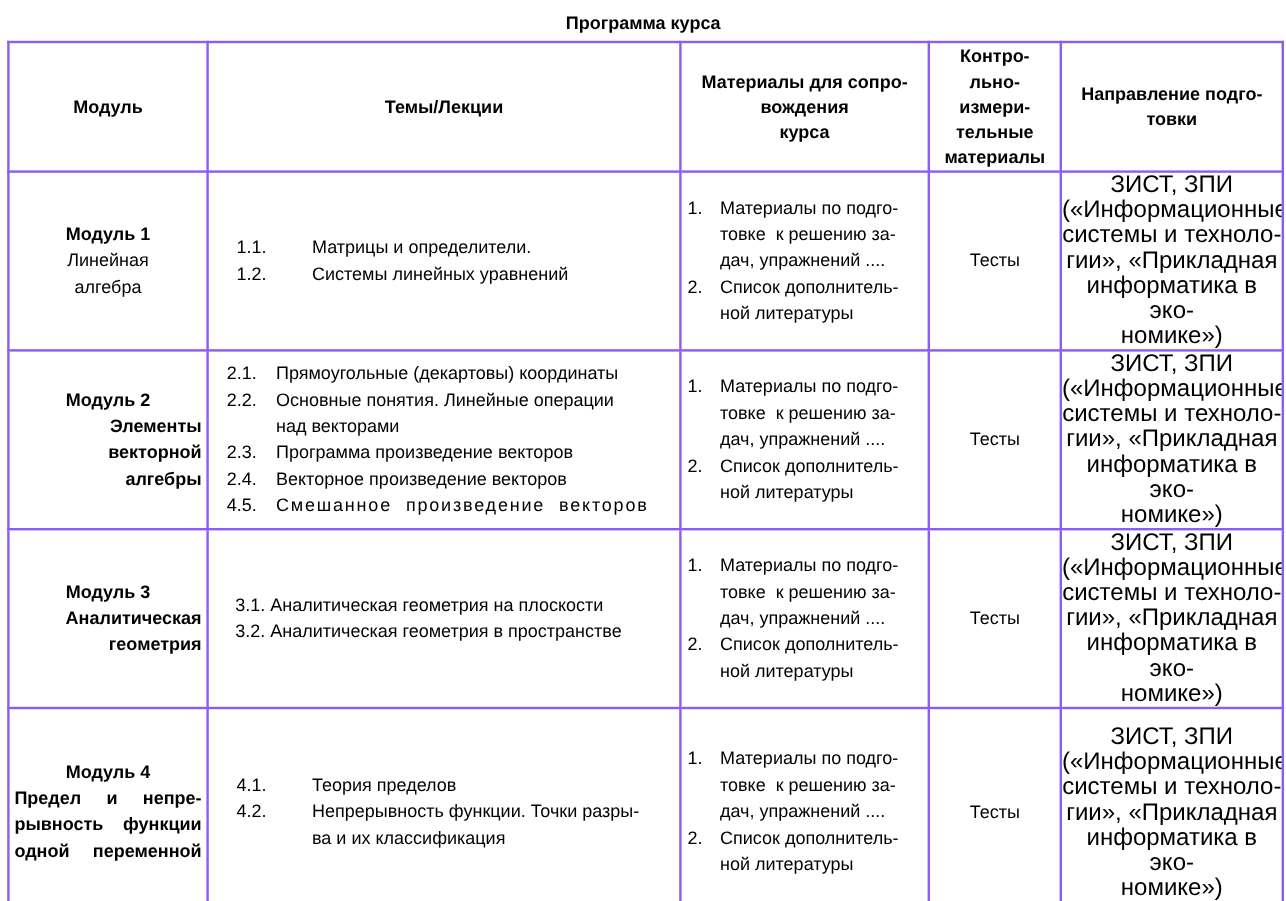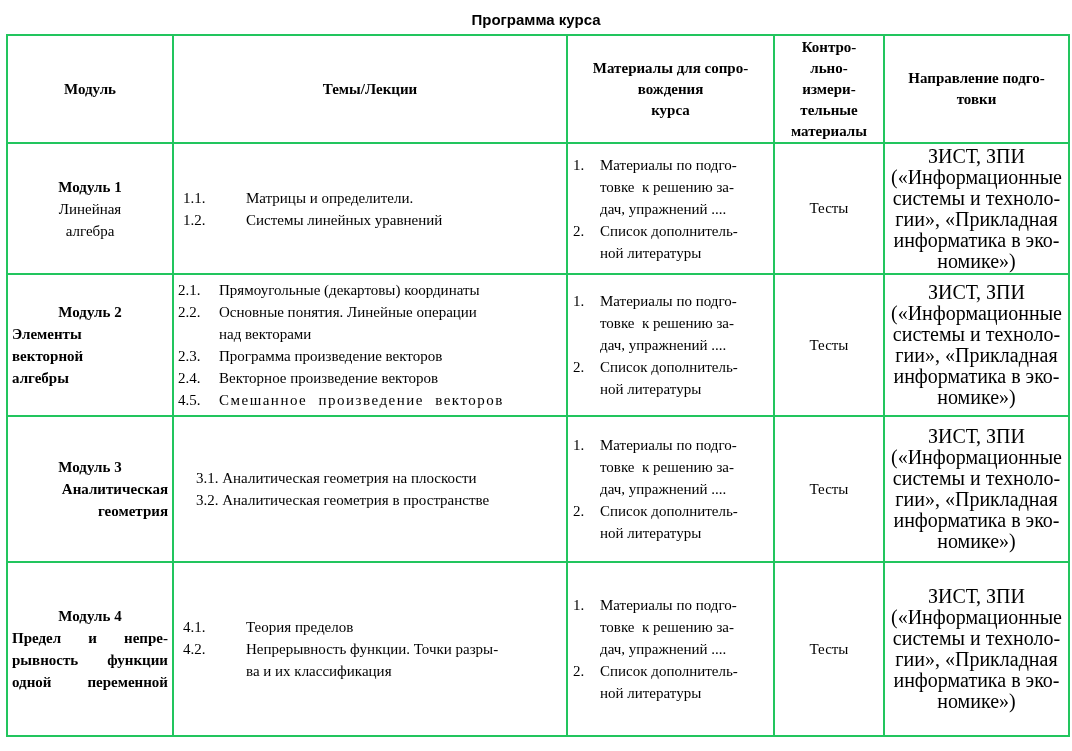--- a/index.html
+++ b/index.html
@@ -20,25 +20,24 @@
     font-size: 15px;
     font-weight: bold;
   }
   table.course-table {
     border-collapse: collapse;
     table-layout: fixed;
     margin-left: 6px;
     width: 1062px;
   }
   th, td {
-    border: 2px solid #22c55e;
+    border: 2px solid #8b5cf6;
     vertical-align: middle;
     padding: 0;
     overflow: hidden;
-    font-family: Liberation Serif, serif;
   }
   thead tr { height: 108px; }
   tbody tr:nth-child(1) { height: 131px; }
   tbody tr:nth-child(2) { height: 142px; }
   tbody tr:nth-child(3) { height: 146px; }
   tbody tr:nth-child(4) { height: 174px; }
   th {
     font-size: 15px;
     font-weight: bold;
     text-align: center;
@@ -48,27 +47,27 @@
   
   .cell-module {
     text-align: center;
     font-size: 15px;
     line-height: 22px;
     padding: 0 4px;
   }
   .module-title { font-weight: bold; }
   .module-subtitle { white-space: pre-wrap; }
   .module-subtitle.regular-center { font-weight: normal; text-align: center; }
-  .module-subtitle.bold-center   { font-weight: bold;   text-align: left; }
+  .module-subtitle.bold-center   { font-weight: bold;   text-align: right; }
   .module-subtitle.bold-left     { font-weight: bold;   text-align: right; }
   .module-subtitle.bold-justify  { font-weight: bold;   text-align: justify; text-align-last: justify; }
   
   .cell-topics { font-size: 15px; line-height: 22px; }
-  .topics-tabbed  { padding-left: 9px; padding-right: 4px; }
-  .topics-compact { padding-left: 4px;  padding-right: 4px; }
+  .topics-tabbed  { padding-left: 23px; padding-right: 4px; }
+  .topics-compact { padding-left: 15px;  padding-right: 4px; }
   .topics-inline  { padding-left: 22px;  padding-right: 4px; }
   .topic-row { display: flex; align-items: flex-start; }
   .topics-tabbed  .topic-num { flex: 0 0 63px; }
   .topics-compact .topic-num { flex: 0 0 41px; }
   .topic-text { white-space: pre-wrap; }
   .topic-text.letter-spaced { letter-spacing: 1.5px; word-spacing: 6px; }
   .topic-line { white-space: pre-wrap; }
   
   .cell-materials { font-size: 15px; line-height: 22px; padding: 0 3px 0 5px; }
   .mat-item { display: flex; align-items: flex-start; }

